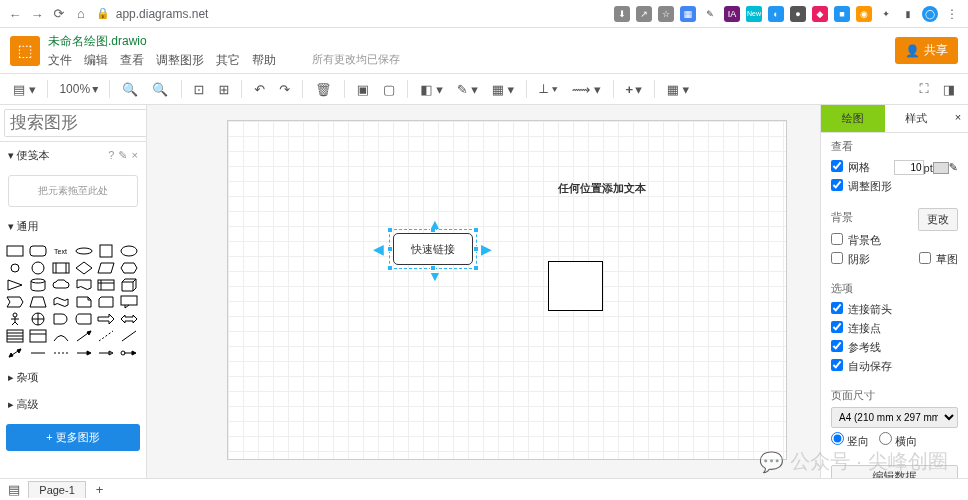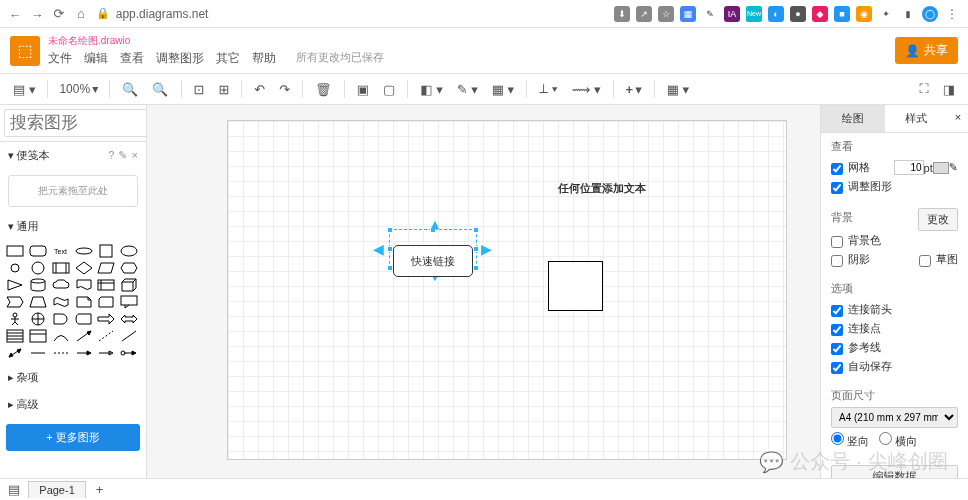--- a/index.html
+++ b/index.html
@@ -6,56 +6,56 @@
 body{width:968px;height:500px;overflow:hidden;background:#fff;font-size:12px;color:#333;position:relative}
 .browser-bar{height:28px;display:flex;align-items:center;padding:0 8px;gap:8px;border-bottom:1px solid #e0e0e0;background:#fff}
 .bb-icon{width:14px;height:14px;display:flex;align-items:center;justify-content:center;color:#5f6368;font-size:13px}
 .url-box{display:flex;align-items:center;gap:6px;flex:0 0 auto;color:#5f6368;font-size:12px}
 .lock{font-size:11px}
 .bb-right{margin-left:auto;display:flex;gap:6px;align-items:center}
 .ext{width:16px;height:16px;border-radius:3px;display:flex;align-items:center;justify-content:center;font-size:9px;color:#fff}
 .app-header{height:45px;display:flex;align-items:center;padding:4px 10px;gap:8px}
 .logo{width:30px;height:30px;background:#f08705;border-radius:3px;display:flex;align-items:center;justify-content:center;color:#fff;font-size:16px}
 .title-area{display:flex;flex-direction:column;gap:2px}
-.doc-title{font-size:10px;color:#ec4899}
+.doc-title{font-size:12px;color:#15803d}
 .menu-row{display:flex;gap:12px;font-size:12px;color:#555}
 .menu-row span{cursor:default}
-.save-status{color:#999;font-size:11px;margin-left:8px}
+.save-status{color:#999;font-size:11px;margin-left:24px}
 .share-btn{margin-left:auto;background:#f08705;color:#fff;padding:5px 10px;border-radius:3px;font-size:12px;display:flex;align-items:center;gap:4px}
 .toolbar{height:32px;border-top:1px solid #e0e0e0;border-bottom:1px solid #e0e0e0;display:flex;align-items:center;padding:0 8px;gap:4px;background:#fff}
 .tb-item{padding:3px 5px;color:#555;font-size:13px;display:flex;align-items:center;gap:2px}
 .tb-sep{width:1px;height:18px;background:#e0e0e0;margin:0 3px}
 .zoom{font-size:12px;padding:2px 4px}
 .fullscreen{margin-left:auto}
 .main{display:flex;height:calc(500px - 28px - 45px - 32px - 22px)}
 .left-panel{width:147px;border-right:1px solid #e0e0e0;background:#fff;display:flex;flex-direction:column;overflow:hidden}
 .search-row{display:flex;padding:4px;gap:4px;border-bottom:1px solid #e0e0e0}
 .search-input{flex:1;border:1px solid #ddd;padding:3px 5px;font-size:17px;border-radius:2px}
 .section-head{padding:6px 8px;font-size:11px;font-weight:normal;display:flex;align-items:center;justify-content:space-between;color:#333}
 .section-head .controls{display:flex;gap:4px;color:#999;font-size:11px}
 .drop-hint{margin:6px 8px;padding:8px;border:1px solid #ddd;border-radius:3px;text-align:center;font-size:10px;color:#999}
 .shapes-grid{padding:4px 6px;display:grid;grid-template-columns:repeat(6,1fr);gap:3px}
 .shape{width:18px;height:14px;display:flex;align-items:center;justify-content:center}
 .shape svg{width:18px;height:14px;stroke:#000;stroke-width:1;fill:none}
 .more-btn{margin:6px;padding:6px;background:#1e88e5;color:#fff;text-align:center;font-size:11px;border-radius:3px}
 .canvas-area{flex:1;background:#f5f5f5;position:relative;overflow:hidden}
 .paper{position:absolute;left:80px;top:15px;width:560px;height:340px;background:#fff;background-image:linear-gradient(#eee 1px,transparent 1px),linear-gradient(90deg,#eee 1px,transparent 1px);background-size:15px 15px;border:1px solid #ccc}
-.sel-shape{position:absolute;left:165px;top:124px;width:80px;height:32px;border:1px solid #333;border-radius:5px;background:#fff;display:flex;align-items:center;justify-content:center;font-size:11px}
+.sel-shape{position:absolute;left:165px;top:112px;width:80px;height:32px;border:1px solid #333;border-radius:5px;background:#fff;display:flex;align-items:center;justify-content:center;font-size:11px}
 .sel-outline{position:absolute;left:161px;top:108px;width:88px;height:40px;border:1px dashed #29b6f6}
 .handle{position:absolute;width:6px;height:6px;background:#29b6f6;border:1px solid #fff}
 .arrow-h{position:absolute;color:#29b6f6;font-size:14px}
 .rect-shape{position:absolute;left:320px;top:140px;width:55px;height:50px;border:1px solid #000;background:#fff}
 .canvas-text{position:absolute;left:330px;top:60px;font-size:11px;font-weight:bold}
 .right-panel{width:148px;border-left:1px solid #e0e0e0;background:#fff;padding:0;font-size:11px;overflow-y:auto}
 .tab-row{display:flex;border-bottom:1px solid #e0e0e0}
 .tab{flex:1;padding:6px;text-align:center;font-size:11px}
-.tab.active{background:#e5e5e5}
+.tab.active{background:#84cc16}
 .rp-section{padding:6px 10px}
 .rp-label{font-size:11px;color:#666;margin-bottom:4px}
-.check-row{display:flex;align-items:flex-end;gap:5px;padding:2px 0;font-size:11px}
+.check-row{display:flex;align-items:flex-start;gap:5px;padding:2px 0;font-size:11px}
 .check-row input{width:12px;height:12px}
 .grid-size{display:flex;align-items:center;gap:0}
 .grid-size input{width:30px;font-size:10px;padding:1px;text-align:right;border:1px solid #ccc}
 .btn-small{padding:3px 8px;border:1px solid #ccc;background:#f5f5f5;font-size:11px;border-radius:2px;text-align:center}
 .paper-select{width:100%;padding:3px;font-size:10px;border:1px solid #ccc;border-radius:2px}
 .radio-row{display:flex;gap:10px;padding:4px 0;font-size:11px}
 .page-tabs{height:22px;border-top:1px solid #e0e0e0;display:flex;align-items:center;padding:0 4px;gap:4px;background:#fff;font-size:11px}
 .page-tab{padding:2px 10px;border:1px solid #ccc;border-bottom:none;background:#f5f5f5;font-size:11px}
 .watermark{position:absolute;right:20px;bottom:25px;font-size:20px;color:#bbb;opacity:.6;display:flex;align-items:center;gap:6px;pointer-events:none}
 .three-dots{width:16px;text-align:center;color:#5f6368}

